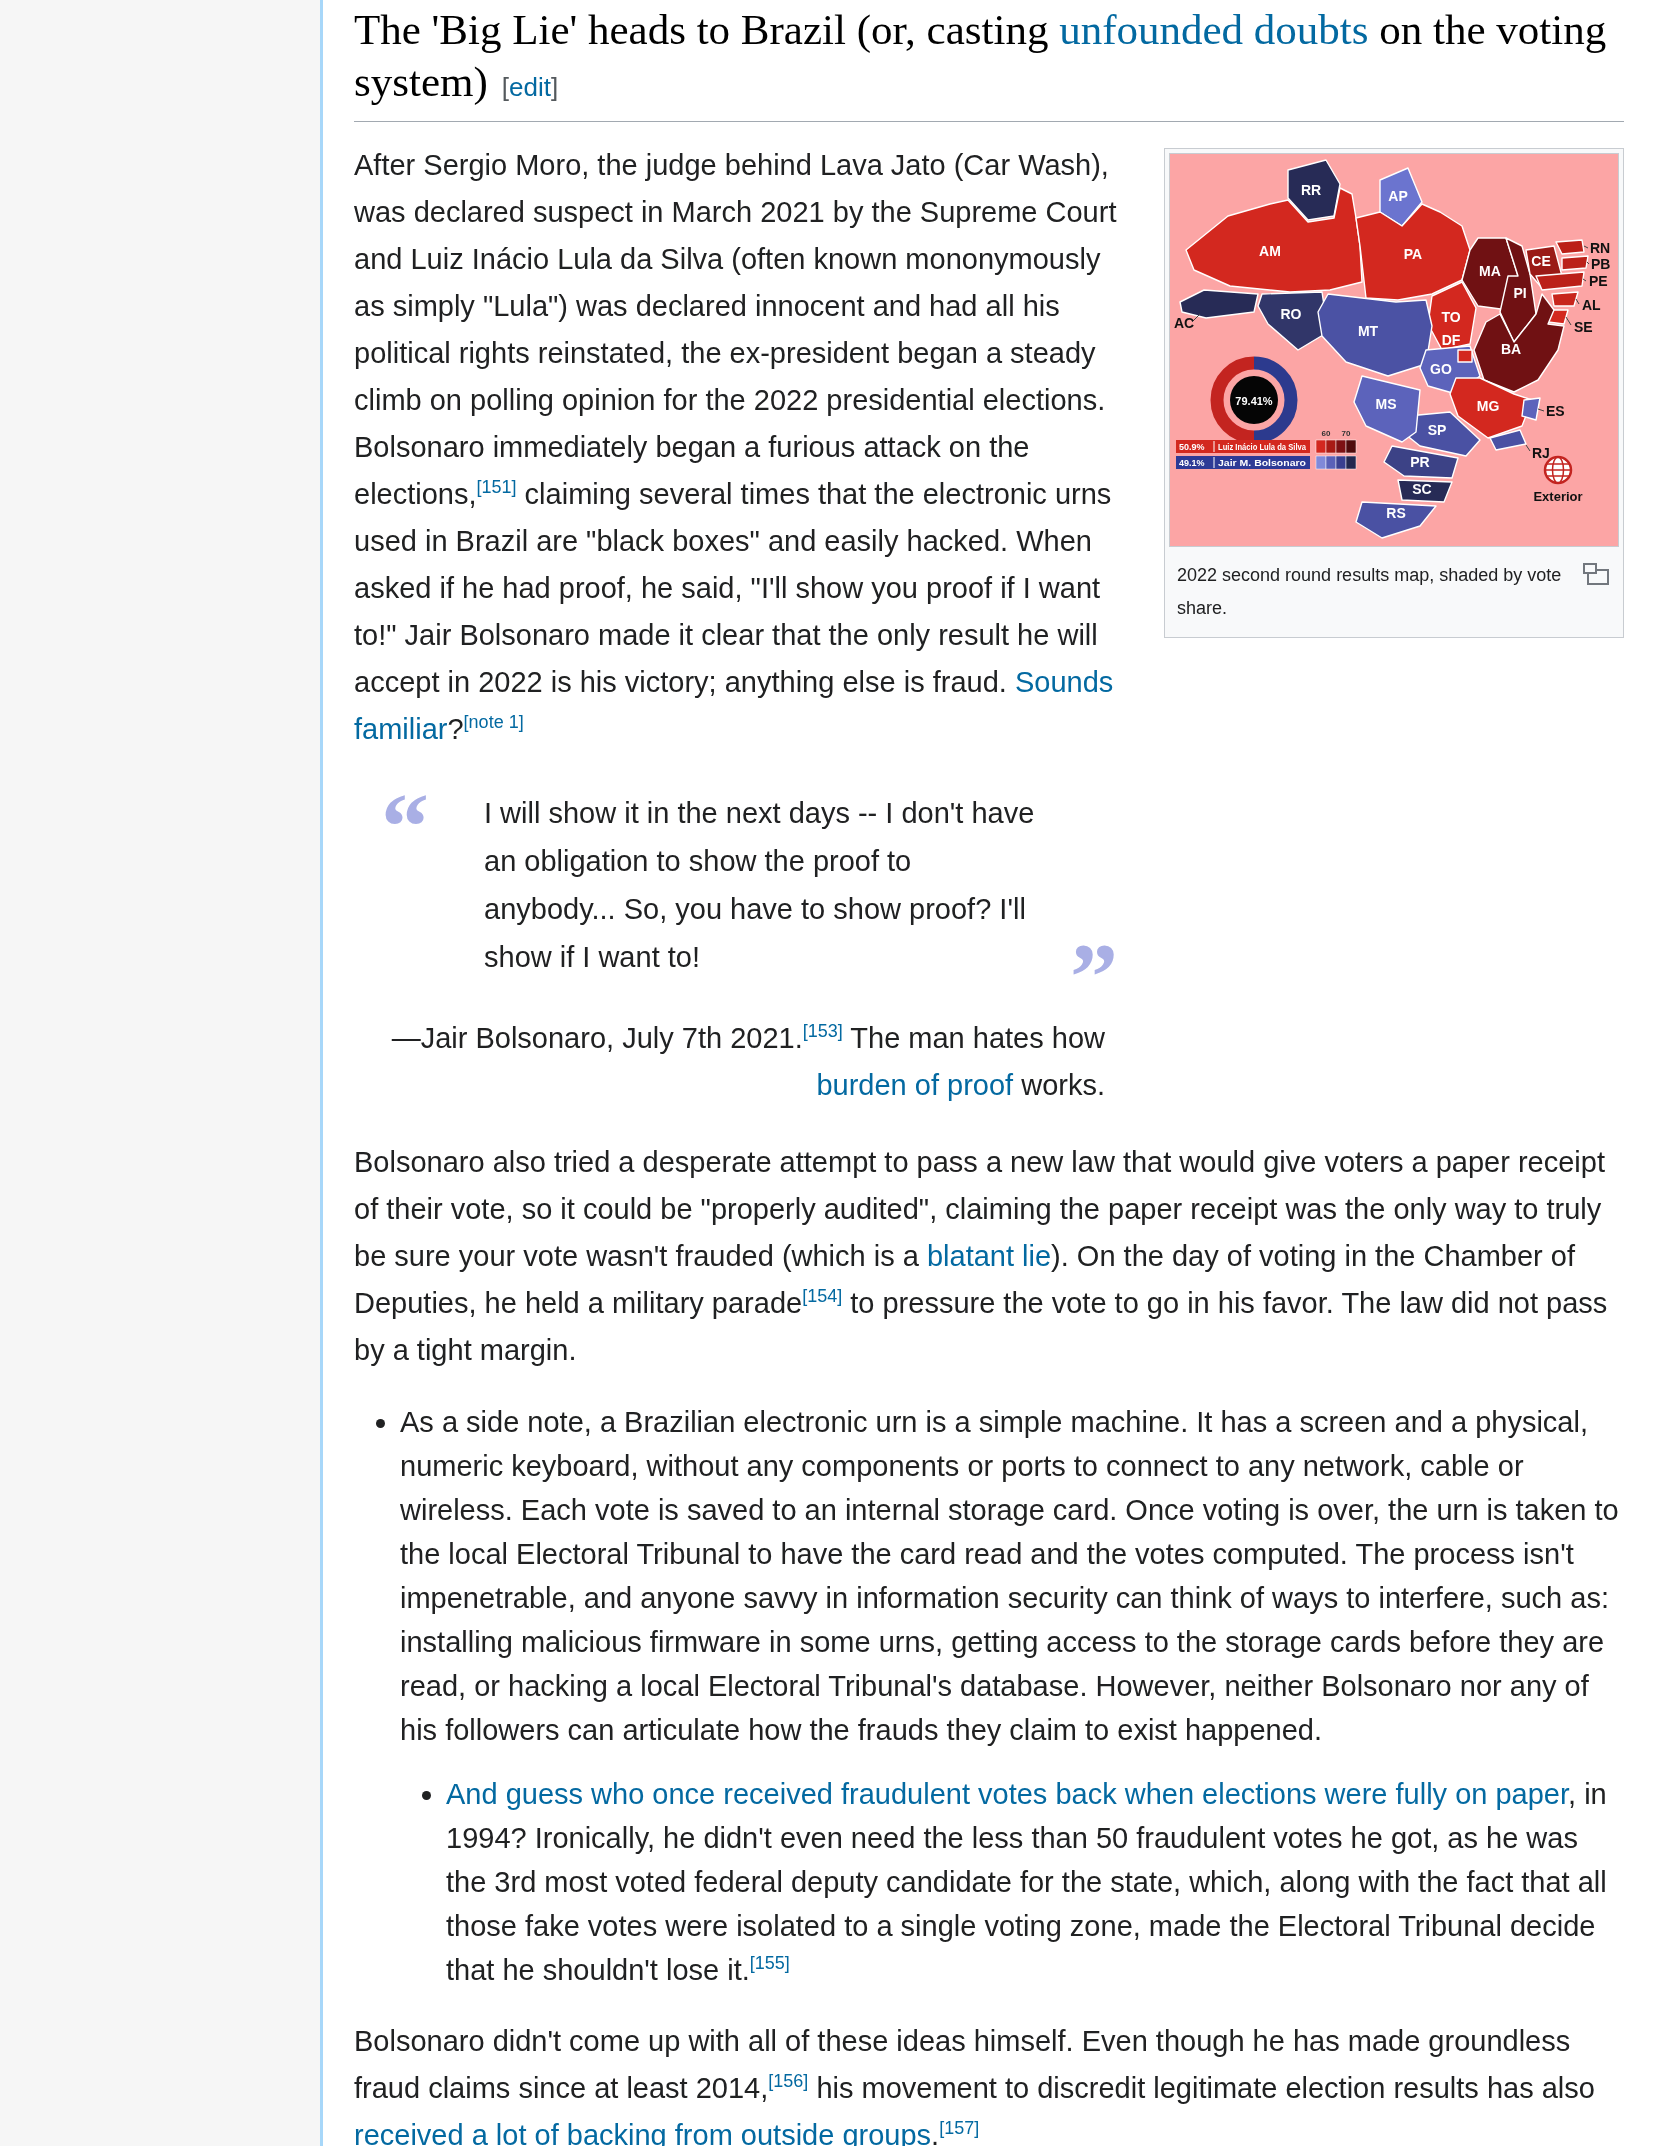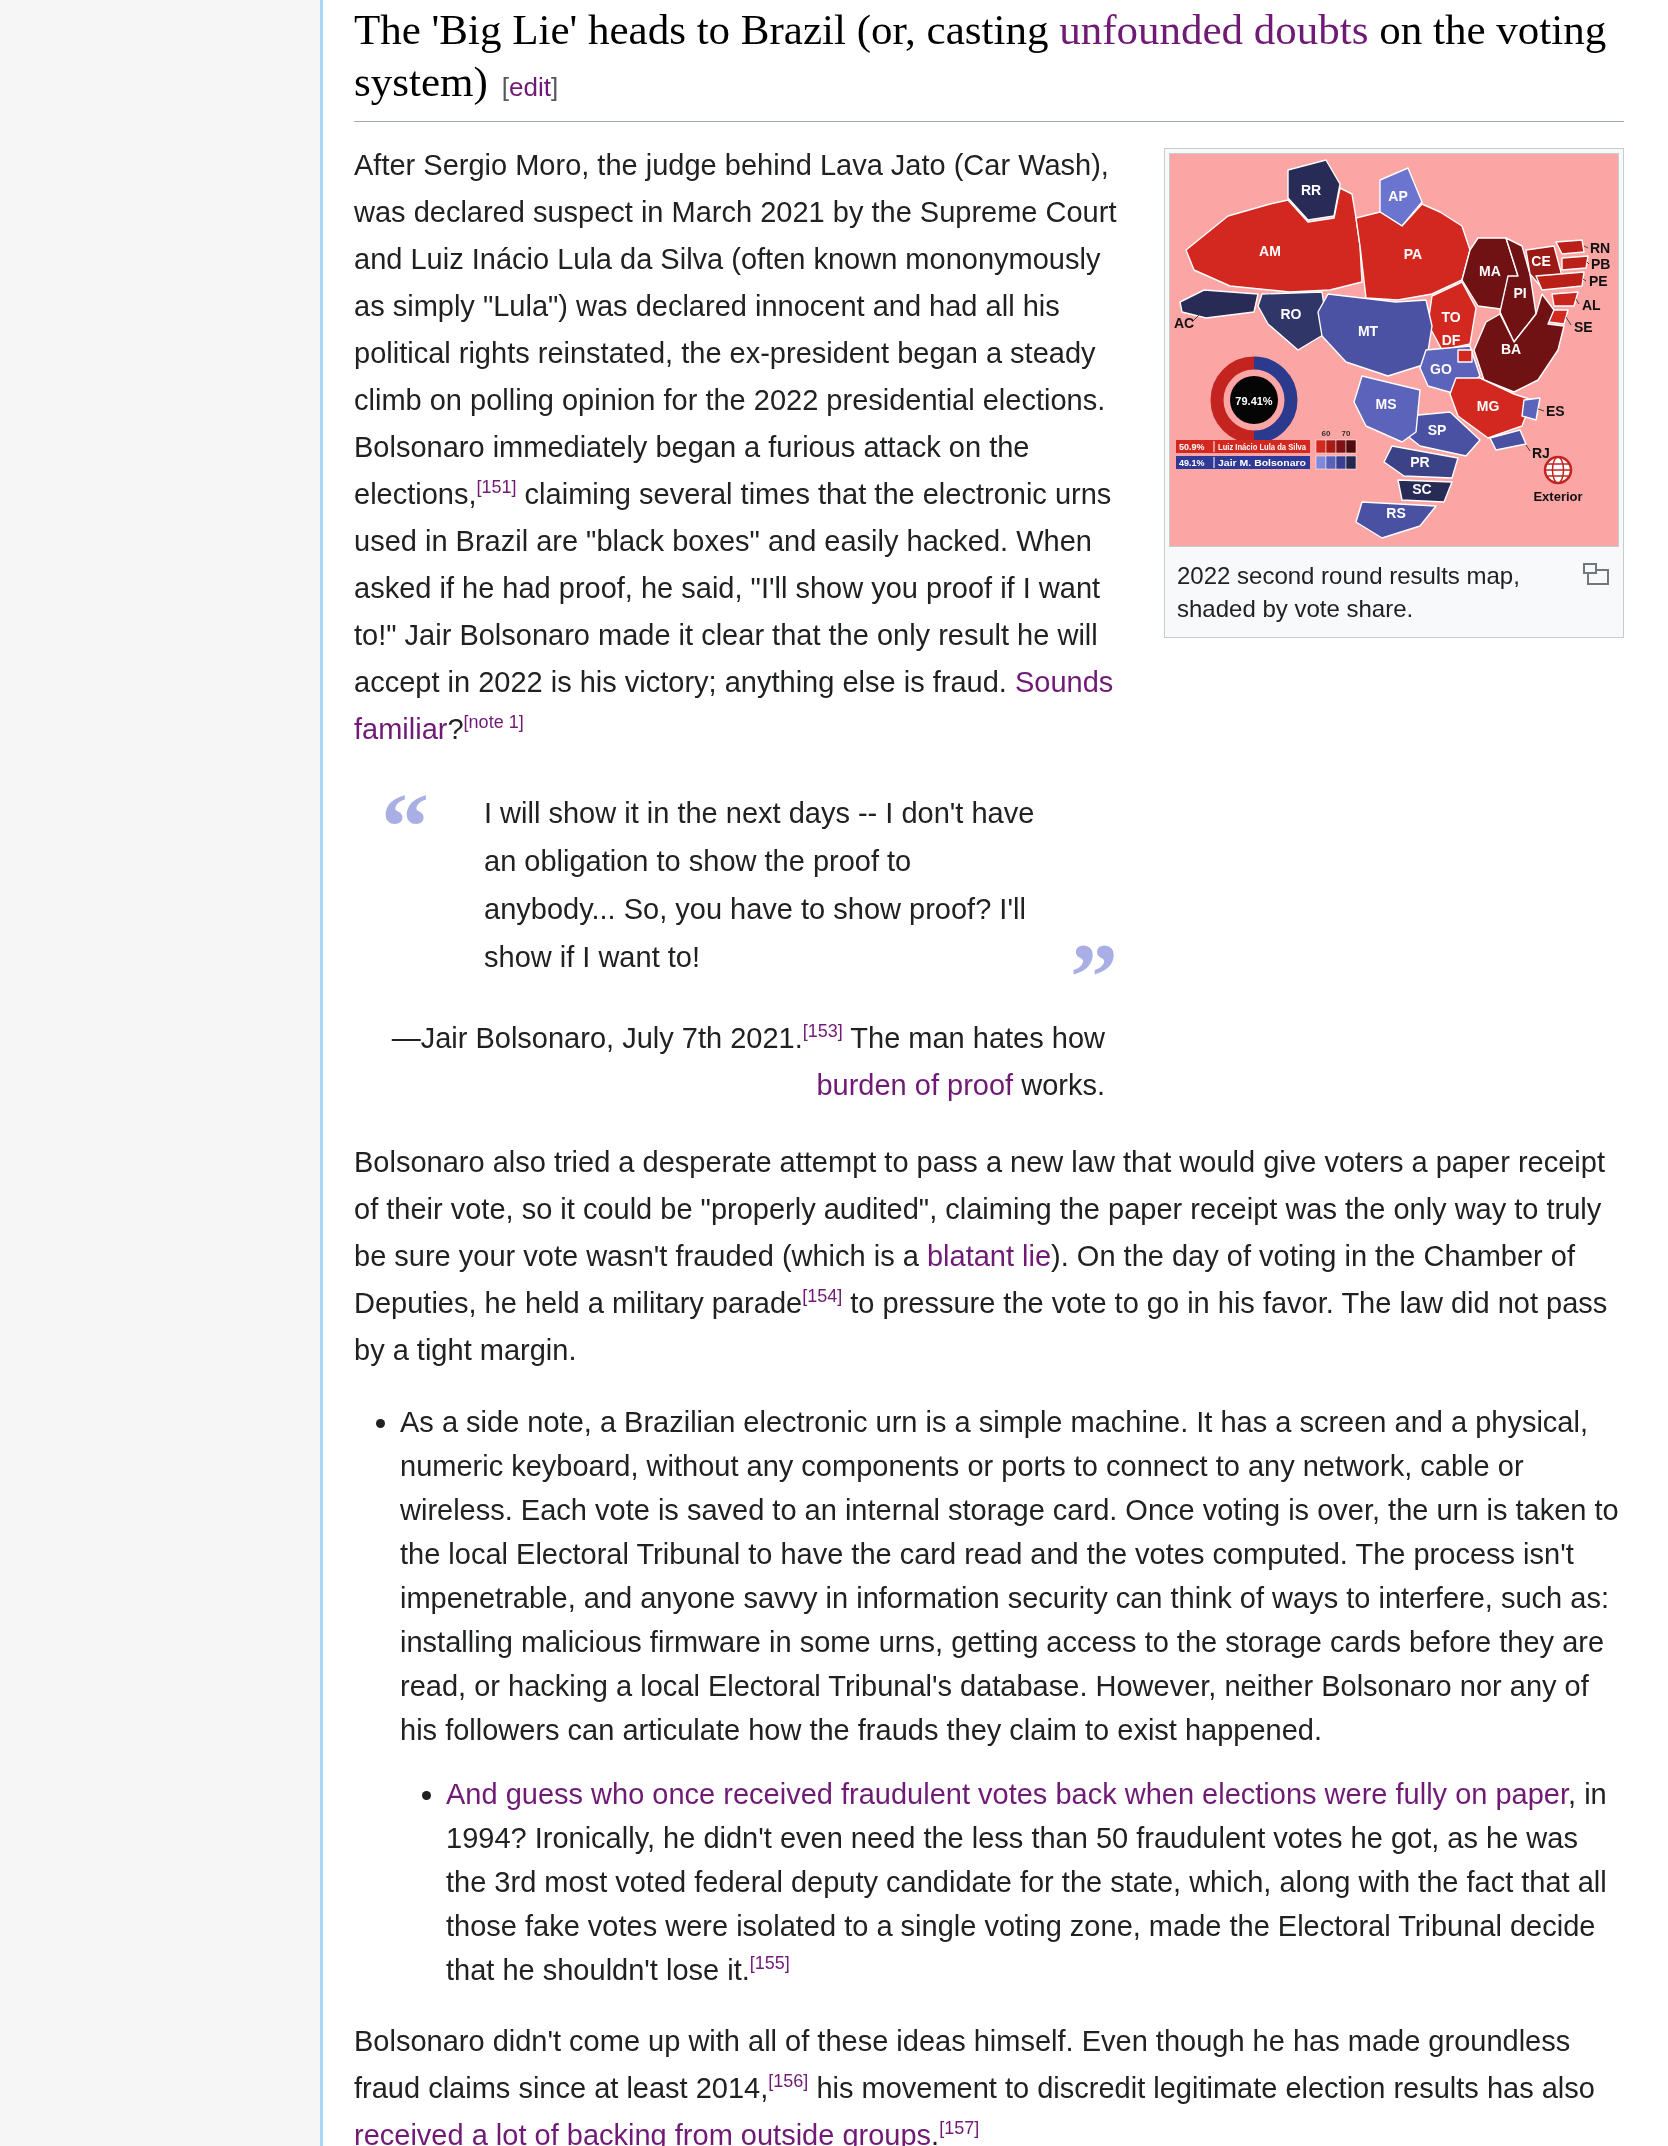--- a/index.html
+++ b/index.html
@@ -1,21 +1,21 @@
 <!DOCTYPE html>
 <html><head>
 <meta charset="utf-8">
 <style>
   html,body{margin:0;padding:0;}
   body{
     width:1668px;height:2146px;overflow:hidden;background:#fff;
     font-family:"Liberation Sans",sans-serif;color:#202122;
     position:relative;
   }
-  a{color:#701a75;text-decoration:none;cursor:pointer;}
+  a{color:#0369a1;text-decoration:none;cursor:pointer;}
   #sidebar{
     position:absolute;left:0;top:0;width:320px;height:2146px;
     background:#f6f6f6;border-right:3px solid #a7d7f9;
   }
   #content{margin-left:323px;padding:2px 44px 0 31px;}
 
   h2.section{
     font-family:"Liberation Serif",serif;font-weight:400;
     font-size:43px;line-height:52px;color:#000;
     margin:0 0 20px 0;padding:2px 0 8px 0;
@@ -27,21 +27,21 @@
   p.body{font-size:29px;line-height:47px;margin:18px 0 26px 0;}
   sup.ref{font-size:18px;line-height:0;vertical-align:baseline;position:relative;top:-11px;}
   sup.ref a{white-space:nowrap;}
 
   
   .thumb{
     float:right;clear:right;width:450px;margin:6px 0 24px 44px;
     border:1px solid #c8ccd1;background:#f8f9fa;padding:4px;box-sizing:content-box;
   }
   .thumbimage{border:1px solid #c8ccd1;background:#fca5a5;font-size:0;text-decoration:underline;}
-  .thumbcaption{font-size:24px;line-height:33px;padding:12px 8px 8px 8px;color:#202122;}
+  .thumbcaption{font-size:18px;line-height:33px;padding:12px 8px 8px 8px;color:#202122;}
   .magnify{
     float:right;position:relative;width:26px;height:22px;margin:4px 2px 0 12px;
   }
   .magnify .r1{position:absolute;right:0;bottom:0;width:18px;height:12px;border:2px solid #72777d;background:#f8f9fa;}
   .magnify .r2{position:absolute;left:0;top:0;width:10px;height:7px;border:2px solid #72777d;background:#f8f9fa;}
 
   
   .rquote{position:relative;margin:36px 0 30px 27px;width:724px;font-size:29px;line-height:48px;}
   .q-mark{
     font-family:"Liberation Serif",serif;font-weight:700;

